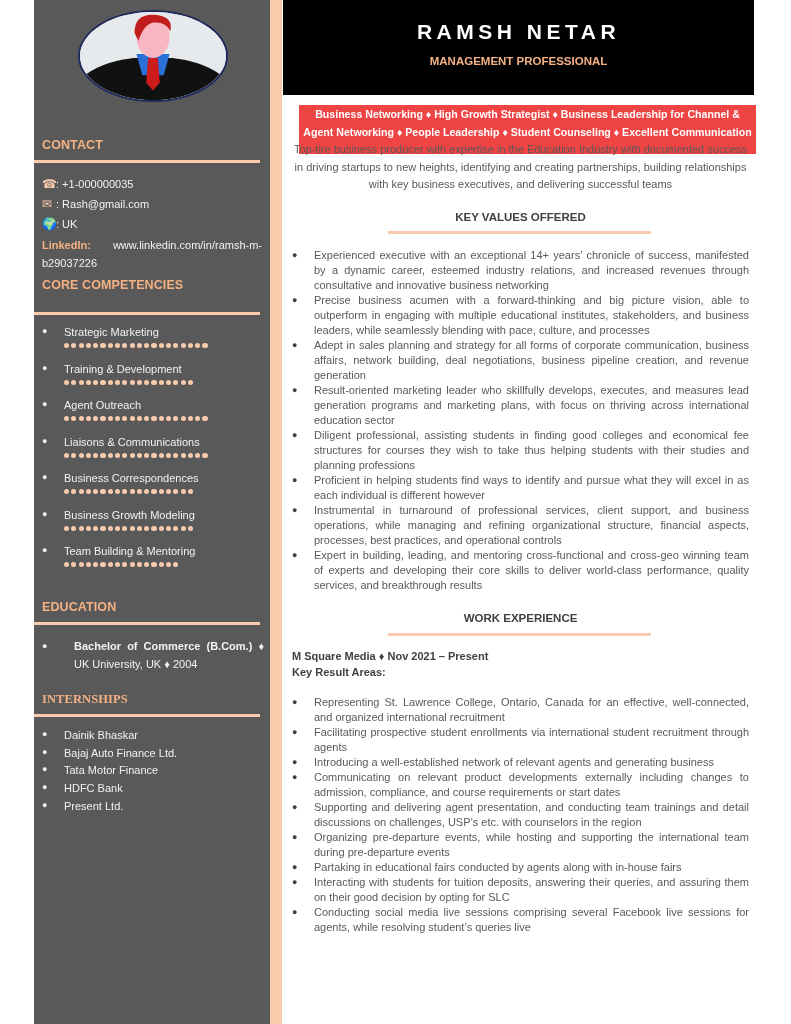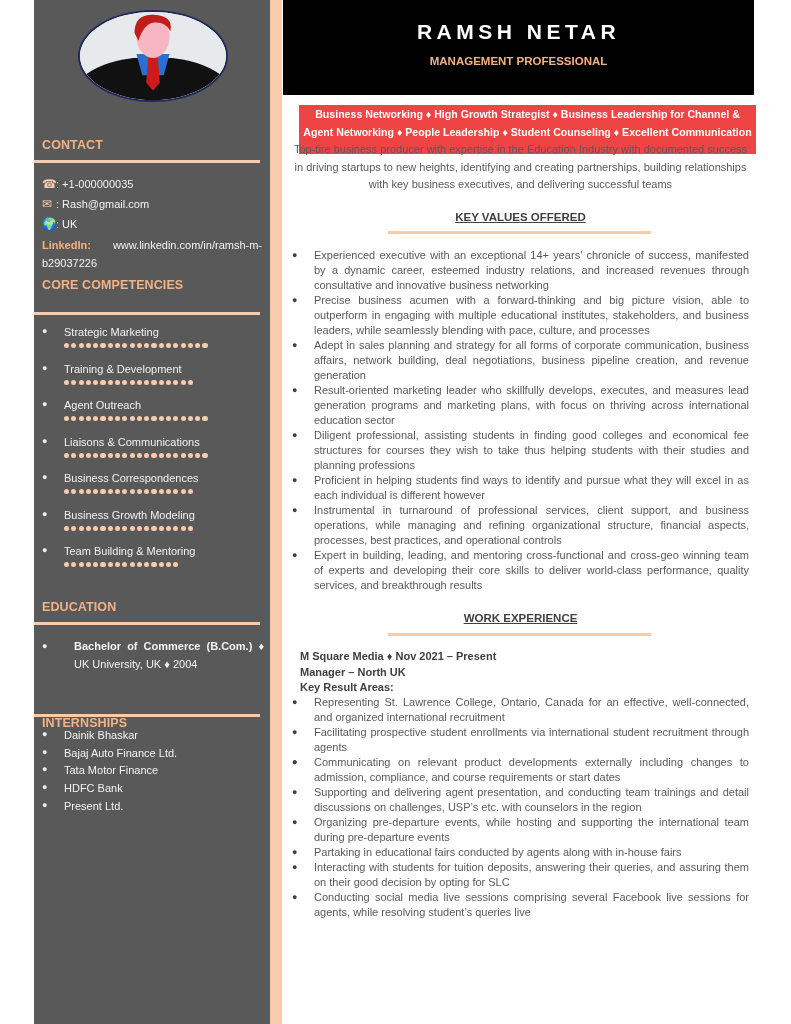--- a/index.html
+++ b/index.html
@@ -37,21 +37,21 @@
   .intern-list li .bul { position: absolute; left: 0; top: 0; font-size: 9px; }
   .intern-list li .lbl { position: absolute; left: 22px; top: 0; white-space: nowrap; }
 
   .header { position: absolute; left: 283px; top: 0; width: 471px; height: 95px; background: #000000; text-align: center; }
   .name { position: absolute; left: 0; right: 0; top: 20px; font-size: 21px; font-weight: bold; color: #ffffff; letter-spacing: 4.5px; }
   .role { position: absolute; left: 0; right: 0; top: 55px; font-size: 11.5px; font-weight: bold; color: #f4b183; }
 
   .skills { position: absolute; left: 292px; top: 105px; width: 457px; height: 49px; background: #ef4444; color: #ffffff; font-size: 10.6px; font-weight: bold; text-align: center; line-height: 18px; margin-left: 7px; }
   .summary { position: absolute; left: 292px; top: 141px; width: 457px; font-size: 11px; line-height: 17.5px; text-align: center; color: #595959; }
 
-  .sec-title { position: absolute; left: 292px; width: 457px; text-align: center; font-size: 11.5px; font-weight: bold; color: #404040; text-decoration: underline; }
+  .sec-title { position: absolute; left: 292px; width: 457px; text-align: center; font-size: 11.5px; font-weight: bold; color: #404040; }
   .sec-rule { position: absolute; left: 388px; width: 263px; height: 3px; background: #f8cbad; }
 
   .bullets { position: absolute; left: 292px; width: 457px; list-style: none; }
   .bullets li { position: relative; padding-left: 22px; font-size: 11px; line-height: 15px; text-align: justify; color: #595959; }
   .bullets li .bul { position: absolute; left: 0; top: 0; font-size: 9px; color: #404040; }
 
   .job-head { position: absolute; left: 292px; width: 457px; font-size: 11px; font-weight: bold; color: #404040; line-height: 15.5px; }
 </style>
 </head>
 <body>
@@ -262,21 +262,21 @@
       </li>
   </ul>
 
   <div class="side-heading" style="top:600px;">EDUCATION</div>
   <div class="side-rule" style="top:622px;"></div>
   <div class="edu">
     <span class="bul">●</span>
     <span class="txt"><b>Bachelor of Commerce (B.Com.)</b><span> ♦ UK University, UK ♦ 2004</span></span>
   </div>
 
-  <div class="side-heading" style="top:716px;">INTERNSHIPS</div>
+  <div class="side-heading" style="top:692px;font-family:Liberation Serif, serif;">INTERNSHIPS</div>
   <div class="side-rule" style="top:714px;"></div>
   <ul class="intern-list">
     <li>
         <span class="bul">●</span>
         <span class="lbl">Dainik Bhaskar</span>
       </li>
     <li>
         <span class="bul">●</span>
         <span class="lbl">Bajaj Auto Finance Ltd.</span>
       </li>
@@ -314,28 +314,27 @@
     <li><span class="bul">●</span><span>Result-oriented marketing leader who skillfully develops, executes, and measures lead generation programs and marketing plans, with focus on thriving across international education sector</span></li>
     <li><span class="bul">●</span><span>Diligent professional, assisting students in finding good colleges and economical fee structures for courses they wish to take thus helping students with their studies and planning professions</span></li>
     <li><span class="bul">●</span><span>Proficient in helping students find ways to identify and pursue what they will excel in as each individual is different however</span></li>
     <li><span class="bul">●</span><span>Instrumental in turnaround of professional services, client support, and business operations, while managing and refining organizational structure, financial aspects, processes, best practices, and operational controls</span></li>
     <li><span class="bul">●</span><span>Expert in building, leading, and mentoring cross-functional and cross-geo winning team of experts and developing their core skills to deliver world-class performance, quality services, and breakthrough results</span></li>
   </ul>
 
 <div class="sec-title" style="top:612px;">WORK EXPERIENCE</div>
 <div class="sec-rule" style="top:633px;"></div>
 
-<div class="job-head" style="top:649px;margin-left:8px;">
+<div class="job-head" style="top:649px;">
   <div>M Square Media ♦ Nov 2021 – Present</div>
-  <div>Manager – North UK</div>
   <div>Key Result Areas:</div>
 </div>
 <ul class="bullets" id="kra-list" style="top:695px;">
     <li><span class="bul">●</span><span>Representing St. Lawrence College, Ontario, Canada for an effective, well-connected, and organized international recruitment</span></li>
     <li><span class="bul">●</span><span>Facilitating prospective student enrollments via international student recruitment through agents</span></li>
-    <li><span class="bul">●</span></li>
+    <li><span class="bul">●</span><span>Introducing a well-established network of relevant agents and generating business</span></li>
     <li><span class="bul">●</span><span>Communicating on relevant product developments externally including changes to admission, compliance, and course requirements or start dates</span></li>
     <li><span class="bul">●</span><span>Supporting and delivering agent presentation, and conducting team trainings and detail discussions on challenges, USP’s etc. with counselors in the region</span></li>
     <li><span class="bul">●</span><span>Organizing pre-departure events, while hosting and supporting the international team during pre-departure events</span></li>
     <li><span class="bul">●</span><span>Partaking in educational fairs conducted by agents along with in-house fairs</span></li>
     <li><span class="bul">●</span><span>Interacting with students for tuition deposits, answering their queries, and assuring them on their good decision by opting for SLC</span></li>
     <li><span class="bul">●</span><span>Conducting social media live sessions comprising several Facebook live sessions for agents, while resolving student’s queries live</span></li>
   </ul>
 
 </body></html>

